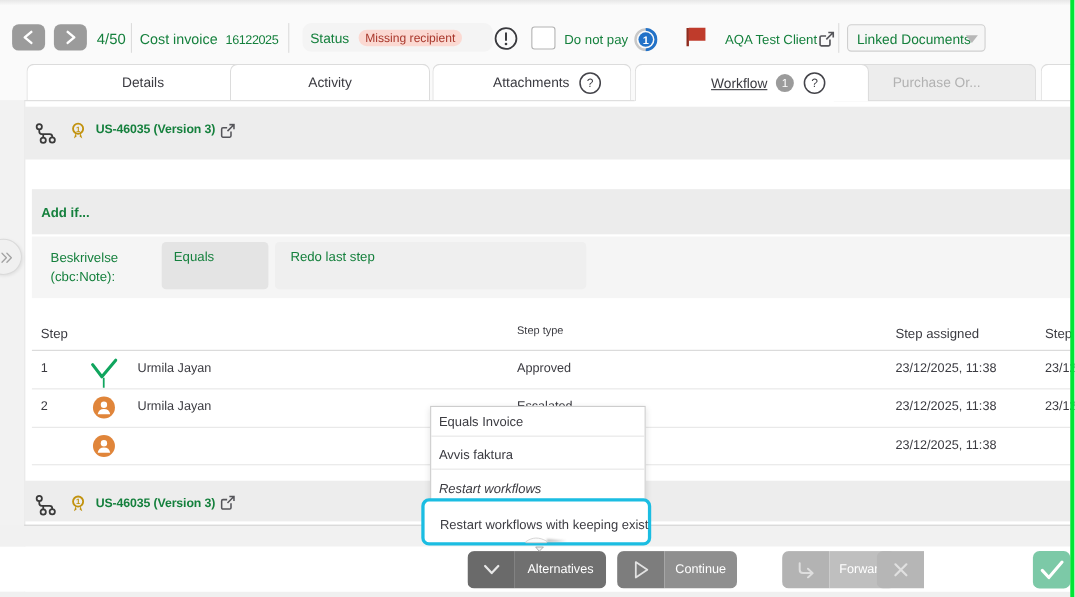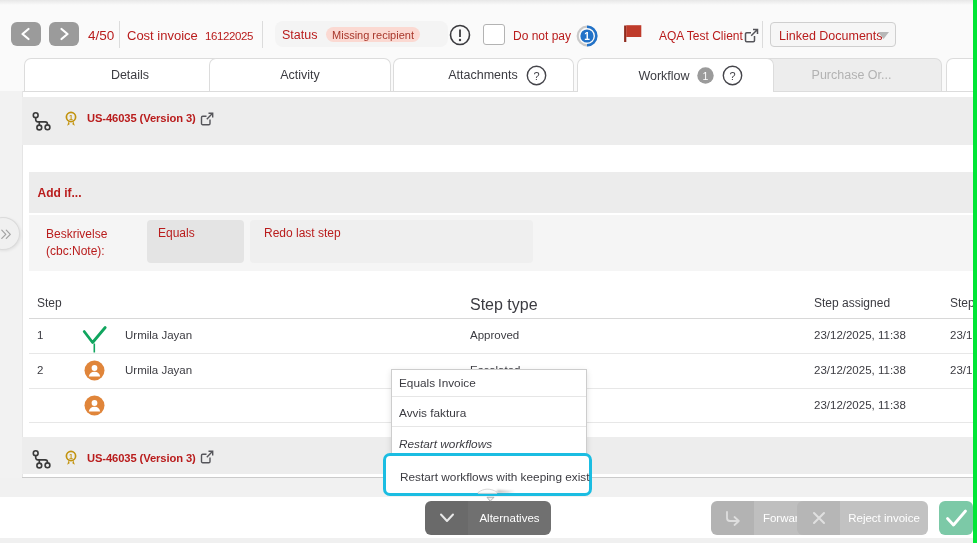--- a/index.html
+++ b/index.html
@@ -1,19 +1,19 @@
 <!DOCTYPE html>
 <html><head>
 <meta charset="utf-8">
 <style>
   html,body{margin:0;padding:0;}
   body{font-family:"Liberation Sans",sans-serif;}
   #app{position:relative;width:977px;height:543px;overflow:hidden;background:#f2f2f2;}
   .abs{position:absolute;}
-  .txt{color:#b91c1c;white-space:nowrap;}
+  .txt{color:#15803d;white-space:nowrap;}
   .sep{position:absolute;width:1px;background:#dcdcdc;top:21px;height:27px;}
   .tab{position:absolute;top:58px;height:33px;background:#fff;border:1px solid #dcdcdc;border-bottom:none;border-radius:7px 7px 0 0;box-sizing:border-box;display:flex;align-items:center;justify-content:center;font-size:12.5px;color:#3b3b41;}
   .gbox{position:absolute;left:22px;right:4px;background:#ededed;}
   .rowline{position:absolute;left:29px;right:4px;height:1px;background:#e7e7e7;}
   .cell{position:absolute;font-size:11.5px;color:#3b3b41;white-space:nowrap;}
   .mitem{position:absolute;left:8px;font-size:11.8px;color:#3b3b41;white-space:nowrap;}
   .fbtn{position:absolute;top:501px;height:34px;border-radius:6px;overflow:hidden;display:flex;text-align:center;}
   .fbtn .ic{width:43px;height:34px;flex:none;display:flex;align-items:center;justify-content:center;}
   .fbtn .lb{flex:1;display:flex;align-items:center;justify-content:center;color:#fff;font-size:11.5px;}
 </style>
@@ -77,21 +77,21 @@
 
   <div class="tab" style="left:24px;width:212px;">Details</div>
   <div class="tab" style="left:209px;width:182px;text-align:center;">Activity</div>
   <div class="tab" style="left:393px;width:181px;padding-left:28px;">
     <span>Attachments</span>
     <svg width="21" height="21" style="margin-left:8px;">
         <circle cx="10.5" cy="10.5" r="9.2" fill="none" stroke="#44444a" stroke-width="1.4"></circle>
         <text x="10.5" y="14.5" font-size="11" fill="#44444a" text-anchor="middle">?</text>
       </svg>
   </div>
-  <div class="tab" style="left:577px;width:197px;height:34px;z-index:3;padding-left:30px;">
+  <div class="tab" style="left:577px;width:213px;height:34px;z-index:3;padding-left:30px;text-decoration:underline;">
     <span>Workflow</span>
     <svg width="17" height="17" style="margin-left:7px;">
         <circle cx="8.5" cy="8.5" r="8.2" fill="#9b9b9b"></circle>
         <text x="8.5" y="12.5" font-size="10.5" fill="#fff" text-anchor="middle">1</text>
       </svg>
     <svg width="21" height="21" style="margin-left:8px;">
         <circle cx="10.5" cy="10.5" r="9.2" fill="none" stroke="#44444a" stroke-width="1.4"></circle>
         <text x="10.5" y="14.5" font-size="11" fill="#44444a" text-anchor="middle">?</text>
       </svg>
   </div>
@@ -122,21 +122,21 @@
   <div class="abs txt" style="left:37.5px;top:186px;font-size:12px;font-weight:bold;">Add if...</div>
 
   <div class="gbox" style="left:29px;top:214.5px;height:56.5px;background:#f5f5f5;"></div>
   <div class="abs txt" style="left:46px;top:226px;font-size:12px;line-height:16.5px;white-space:normal;width:90px;">Beskrivelse (cbc:Note):</div>
   <div class="abs" style="left:147px;top:220px;width:97px;height:43px;background:#e4e4e4;border-radius:4px;"></div>
   <div class="abs txt" style="left:158px;top:226px;font-size:12px;">Equals</div>
   <div class="abs" style="left:250px;top:220px;width:283px;height:43px;background:#efefef;border-radius:4px;"></div>
   <div class="abs txt" style="left:264px;top:226px;font-size:12px;">Redo last step</div>
 
   <div class="cell" style="left:37px;top:296px;font-size:12px;">Step</div>
-  <div class="cell" style="left:470px;top:296px;font-size:16px;">Step type</div>
+  <div class="cell" style="left:470px;top:296px;font-size:10px;">Step type</div>
   <div class="cell" style="left:814px;top:296px;font-size:12px;">Step assigned</div>
   <div class="cell" style="left:950px;top:296px;font-size:12px;">Step completed</div>
   <div class="rowline" style="top:318px;background:#d8d8d8;"></div>
 
   <div class="cell" style="left:37px;top:329px;">1</div>
   <svg class="abs" style="left:82px;top:323px;" width="26" height="31">
     <path d="M2.2 8.5 L10.6 19.5 L23.2 4.5" fill="none" stroke="#10a55e" stroke-width="2.8" stroke-linecap="round" stroke-linejoin="round"></path>
     <line x1="12.3" y1="20.5" x2="12.3" y2="29.5" stroke="#10a55e" stroke-width="1.6"></line>
   </svg>
   <div class="cell" style="left:125px;top:329px;">Urmila Jayan</div>
@@ -191,35 +191,42 @@
   <div class="abs" style="left:0;top:538px;width:977px;height:5px;background:#f0f0f0;"></div>
 
   <div class="fbtn" style="left:425px;width:126px;">
     <div class="ic" style="background:#6a6a6a;">
       <svg width="16" height="10">
           <path d="M2 1.5 L8 8 L14 1.5" fill="none" stroke="#e8e8e8" stroke-width="2" stroke-linecap="round" stroke-linejoin="round"></path>
         </svg>
     </div>
     <div class="lb" style="background:#707070;">Alternatives</div>
   </div>
+  <div class="fbtn" style="left:561px;width:109px;">
+    <div class="ic" style="background:#7d7d7d;">
+      <svg width="16" height="18">
+          <path d="M3 2 L13.5 9 L3 16 Z" fill="none" stroke="#e2e2e2" stroke-width="1.6" stroke-linejoin="round"></path>
+        </svg>
+    </div>
+    <div class="lb" style="background:#8f8f8f;">Continue</div>
+  </div>
   <div class="fbtn" style="left:682px;width:103px;margin-left:29px;">
     <div class="ic" style="background:#b3b3b3;">
       <svg width="18" height="16">
           <path d="M3 2 L3 8 Q3 11 6 11 L13.5 11 M10.5 7 L14.8 11 L10.5 15" fill="none" stroke="#dedede" stroke-width="1.8" stroke-linecap="round" stroke-linejoin="round"></path>
         </svg>
     </div>
     <div class="lb" style="background:#bfbfbf;">Forward</div>
   </div>
   <div class="fbtn" style="left:797px;width:131px;">
     <div class="ic" style="background:#b6b6b6;">
       <svg width="14" height="14">
           <path d="M2 2 L12 12 M12 2 L2 12" fill="none" stroke="#e0e0e0" stroke-width="2" stroke-linecap="round"></path>
         </svg>
     </div>
-    <div class="lb" style="background:#c2c2c2;">Reject invoice</div>
   </div>
   <div class="abs" style="left:939px;top:501px;width:34px;height:34px;background:#7cc9a7;border-radius:6px;"></div>
   <svg class="abs" style="left:939px;top:501px;" width="34" height="34">
       <path d="M8.5 17.5 L14.5 24 L26.5 10" fill="none" stroke="#fff" stroke-width="2.8" stroke-linecap="round" stroke-linejoin="round"></path>
     </svg>
 
   <div class="abs" style="left:391px;top:369px;width:196px;height:86px;background:#fff;border:1px solid #cdcdcd;box-sizing:border-box;box-shadow:0 2px 6px rgba(0,0,0,0.12);"></div>
   <div class="mitem" style="left:399px;top:376px;">Equals Invoice</div>
   <div class="abs" style="left:392px;top:396px;width:194px;height:1px;background:#e6e6e6;"></div>
   <div class="mitem" style="left:399px;top:406px;">Avvis faktura</div>

